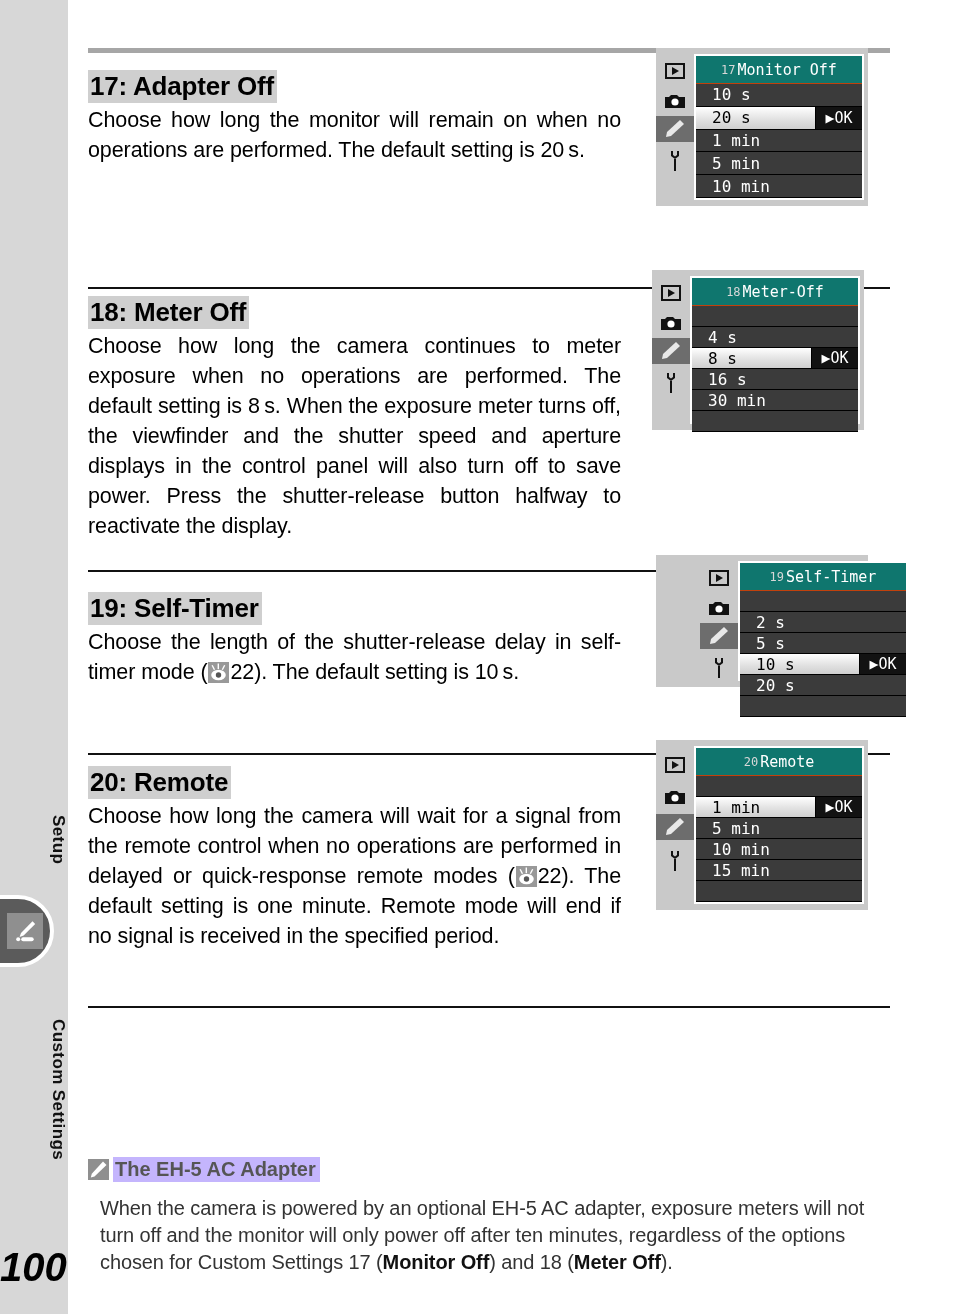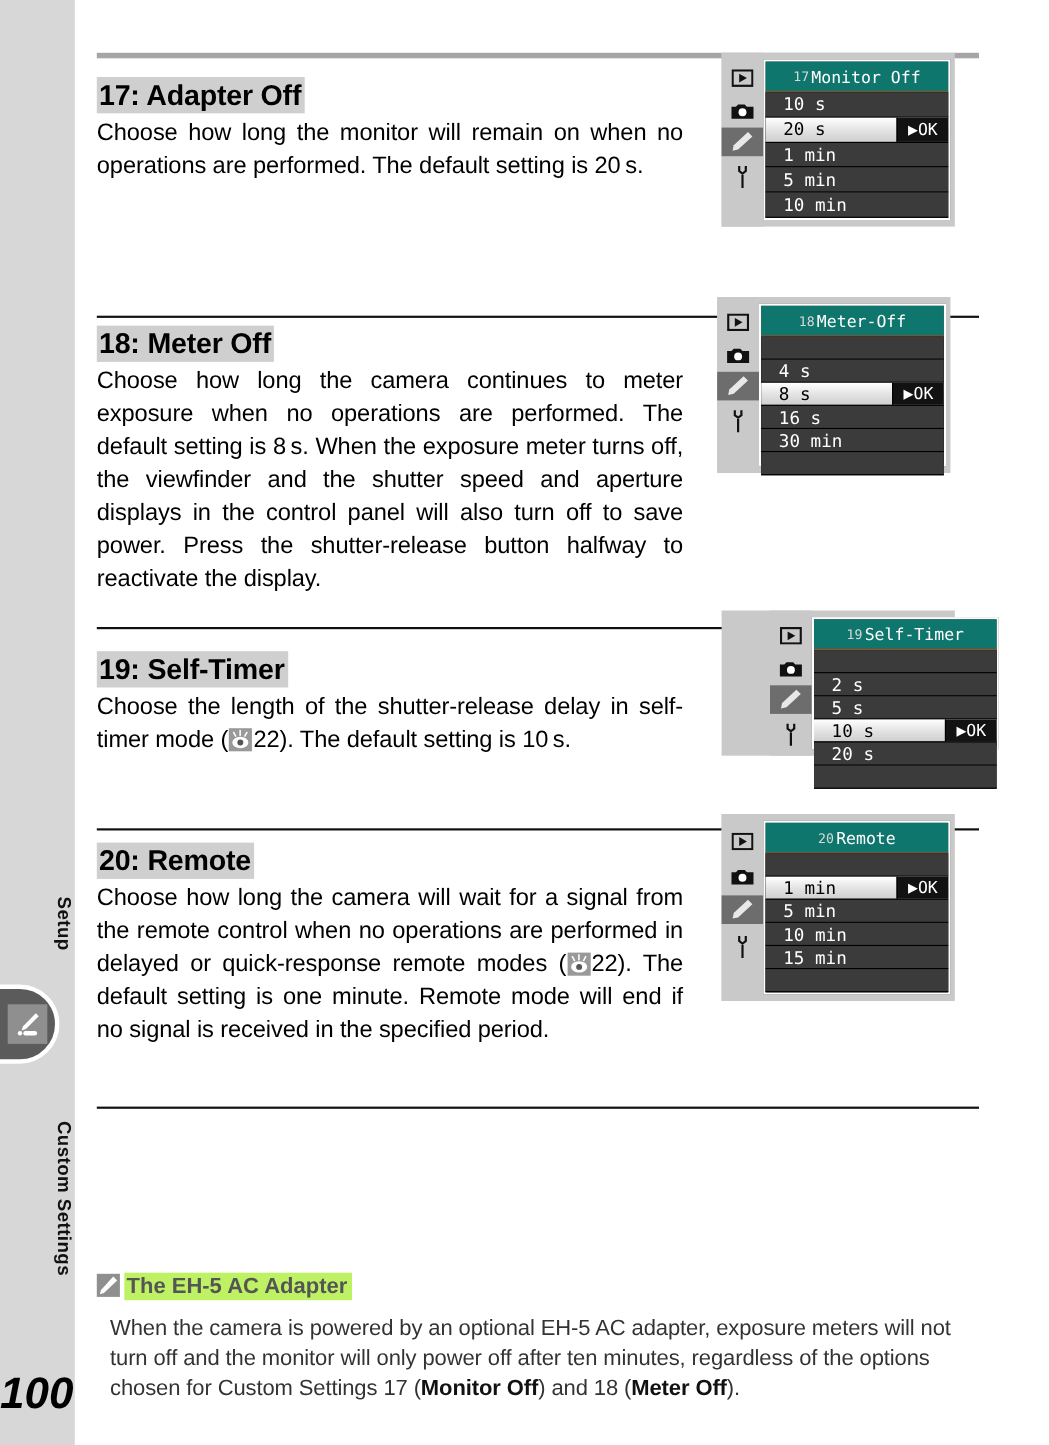--- a/index.html
+++ b/index.html
@@ -261,21 +261,21 @@
     width: 812px;
   }
   .note-head {
     font-size: 20px;
     font-weight: bold;
     color: #555;
     margin: 0 0 2px 0;
     display: inline-block;
   }
   .note-head .hl {
-    background: #bef264;
+    background: #c4b5fd;
     padding: 1px 4px 2px 2px;
   }
   .note-pencil {
     display: inline-block;
     width: 21px;
     height: 21px;
     background: #8f8f8f;
     vertical-align: -4px;
     margin-right: 4px;
     position: relative;

